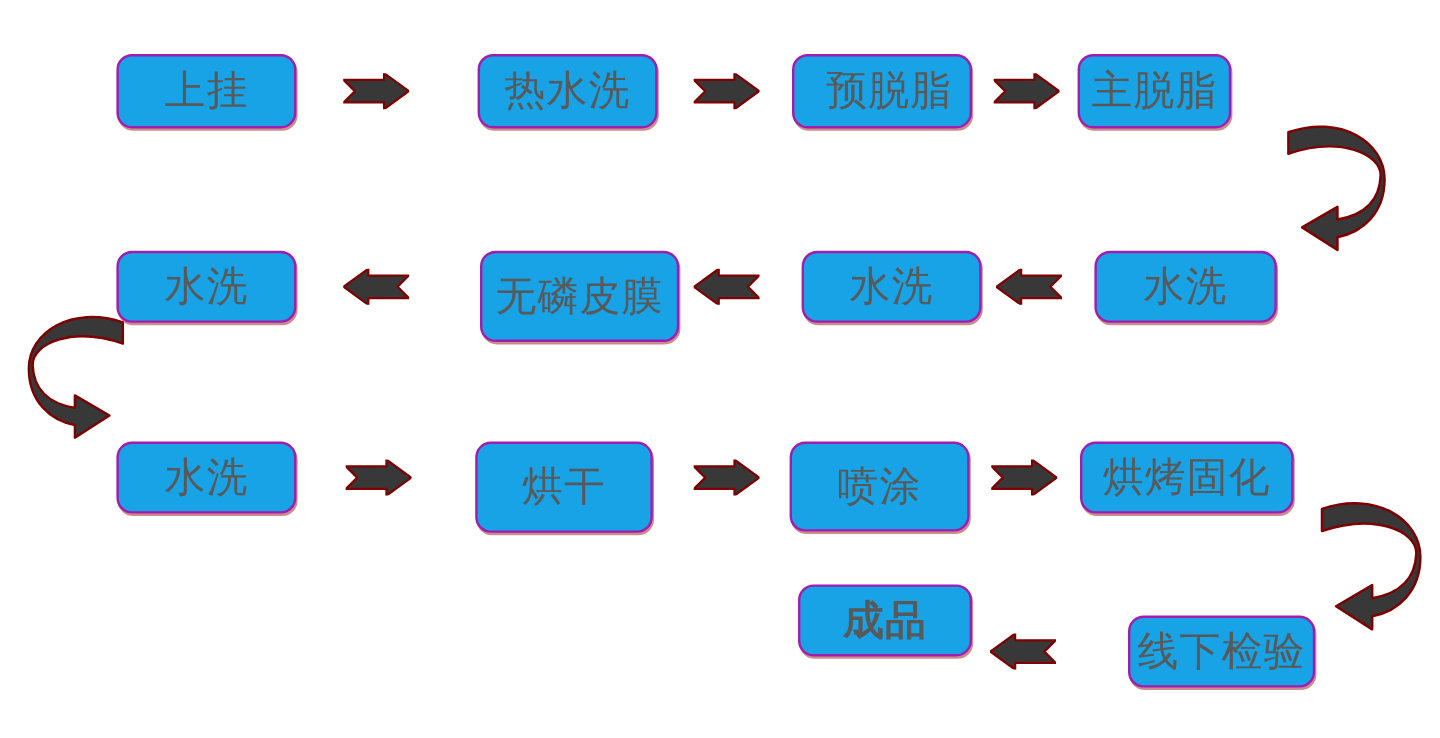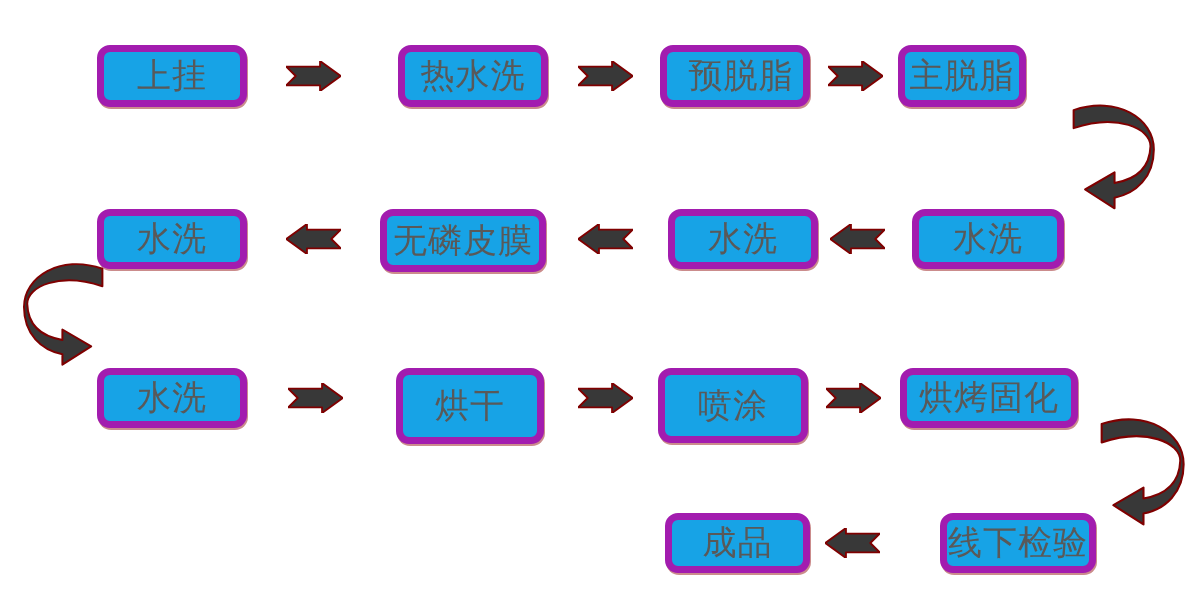--- a/index.html
+++ b/index.html
@@ -11,21 +11,21 @@
   }
   #canvas {
     position: relative;
     width: 1200px; height: 615px;
     background: #ffffff;
   }
   .box {
     position: absolute;
     box-sizing: border-box;
     background: #17a3e6;
-    border: 7px solid #a21caf;
+    border: 2px solid #a21caf;
     border-radius: 13px;
     display: flex;
     align-items: center;
     justify-content: center;
     color: #595959;
     font-size: 34px;
     letter-spacing: 1px;
     box-shadow: 1px 2px 0 rgba(139,0,0,0.45);
   }
   .arrow {
@@ -77,21 +77,21 @@
   </div>
 
   <div class="box" style="left:97px;  top:209px; width:150px; height:60px;">
     <span>水洗</span>
   </div>
   <div class="arrow left" style="left:286px; top:224px;">
     <svg viewBox="0 0 58 32">
         <polygon points="0,6 36,6 36,0 58,16 36,32 36,26 0,26 10,16" fill="#383838" stroke="#7f0000" stroke-width="2" stroke-linejoin="round"></polygon>
       </svg>
   </div>
-  <div class="box" style="left:380px; top:209px; width:166px; height:63px;font-family:Liberation Serif, serif;">
+  <div class="box" style="left:400px; top:209px; width:166px; height:76px;font-family:Liberation Serif, serif;">
     <span>无磷皮膜</span>
   </div>
   <div class="arrow left" style="left:578px; top:224px;">
     <svg viewBox="0 0 58 32">
         <polygon points="0,6 36,6 36,0 58,16 36,32 36,26 0,26 10,16" fill="#383838" stroke="#7f0000" stroke-width="2" stroke-linejoin="round"></polygon>
       </svg>
   </div>
   <div class="box" style="left:668px; top:209px; width:150px; height:60px;">
     <span>水洗</span>
   </div>
@@ -137,21 +137,21 @@
   <div class="box" style="left:900px; top:368px; width:178px; height:60px;">
     <span>烘烤固化</span>
   </div>
 
   <div class="curve" style="left:1100px; top:398px; width:92px; height:150px;">
     <svg viewBox="0 0 110 145">
       <path d="M 2 14 C 55 -4 100 24 100 62 C 100 96 78 116 52 121 L 52 134 L 16 111 L 52 90 L 52 103 C 76 99 95 86 96 58 C 96 36 55 18 2 36 Z" fill="#383838" stroke="#7f0000" stroke-width="2.5" stroke-linejoin="round"></path>
     </svg>
   </div>
 
-  <div class="box" style="left:665px; top:513px; width:145px; height:60px;">
+  <div class="box" style="left:665px; top:487px; width:145px; height:60px;font-weight:bold;">
     <span>成品</span>
   </div>
   <div class="arrow left" style="left:825px; top:528px;">
     <svg viewBox="0 0 58 32">
         <polygon points="0,6 36,6 36,0 58,16 36,32 36,26 0,26 10,16" fill="#383838" stroke="#7f0000" stroke-width="2" stroke-linejoin="round"></polygon>
       </svg>
   </div>
   <div class="box" style="left:908px; top:513px; width:156px; height:60px;margin-left:32px;">
     <span>线下检验</span>
   </div>

